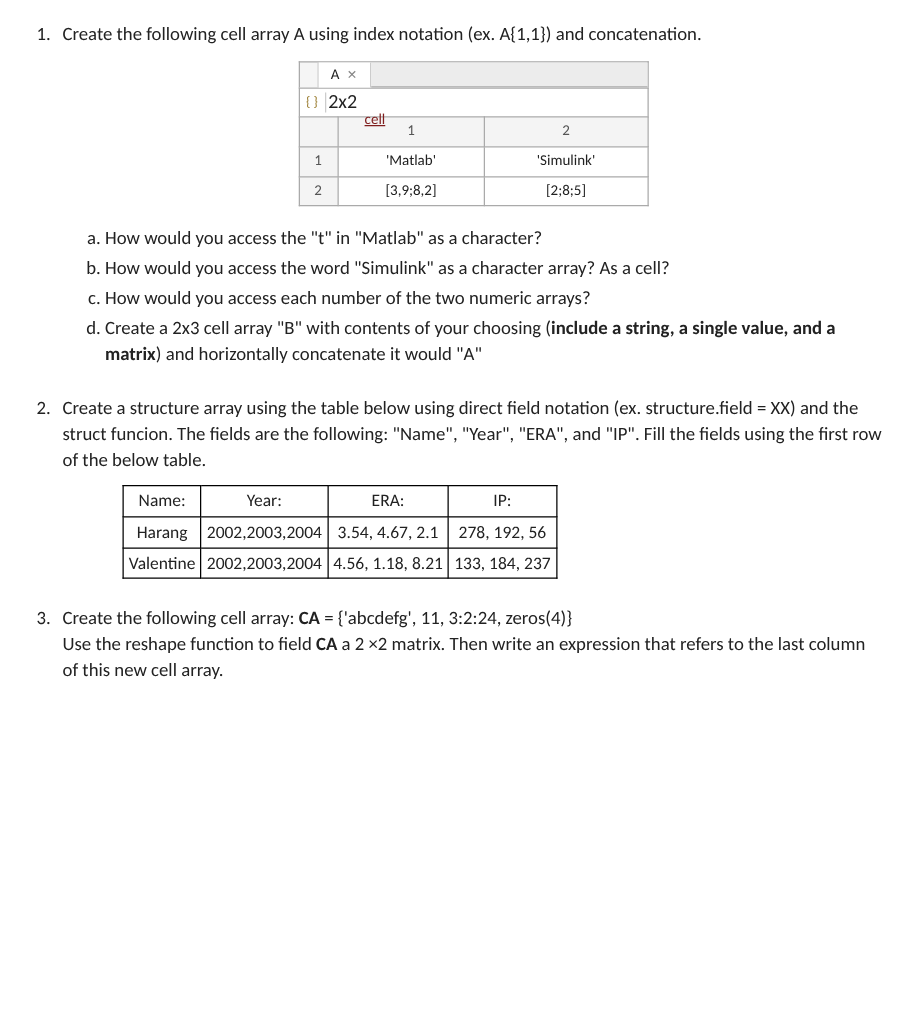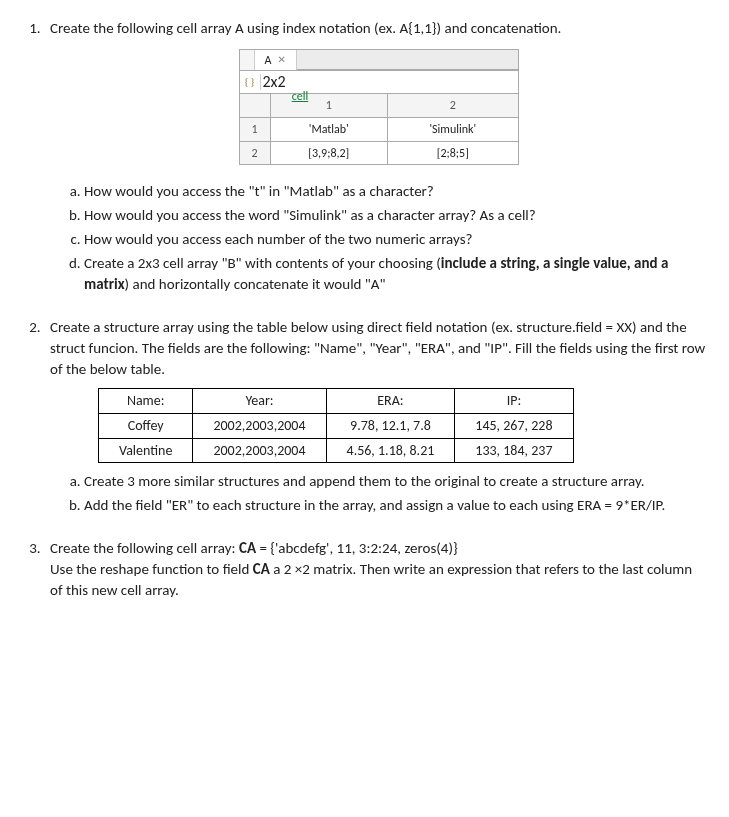--- a/index.html
+++ b/index.html
@@ -20,29 +20,29 @@
   b { font-weight: bold; }
 
   .matlab-widget { margin: 10px auto 16px auto; width: 280px; }
   .tabrow { display: flex; align-items: stretch; border: 1px solid #aaa; border-bottom: none; background: #f5f5f5; height: 20px;}
   .tabrow .gap { width: 14px; border-right: 1px solid #ccc; }
   .tabrow .tab { font-size: 12px; padding: 1px 10px; border-right: 1px solid #ccc; background:#fff; display:flex; align-items:center; gap:6px;}
   .tabrow .tab .x { color:#888; font-size:10px; }
   .tabrow .rest { flex:1; background:#ececec; border-bottom:1px solid #aaa;}
   .dimrow { display:flex; align-items:center; border:1px solid #aaa; border-top:1px solid #aaa; border-bottom:none; height:22px; background:#fff;}
   .dimrow .icon { width:20px; text-align:center; color:#9a7c2f; font-size:11px; border-right:1px solid #ccc;}
-  .dimrow .link { color:#15803d; text-decoration: underline; font-size:12px; padding-left:6px;margin-top:28px;}
+  .dimrow .link { color:#7f1d1d; text-decoration: underline; font-size:12px; padding-left:6px;margin-top:28px;}
   .dimrow .pre { font-size:16px; padding-left:2px;}
   table.grid { border-collapse: collapse; width: 100%; font-size: 12px; background:#fff;}
   table.grid th, table.grid td { border:1px solid #aaa; padding: 3px 6px; text-align:center; }
   table.grid th { background:#f4f4f4; font-weight:normal; text-align:center; color:#555;}
   table.grid td.rowhdr { background:#f4f4f4; text-align:center; color:#555; width:18px;}
 
   table.data { border-collapse: collapse; margin: 8px 0 6px 48px; font-size: 14px;}
-  table.data td, table.data th { border:1px solid #000; padding: 2px 20px; text-align:center; font-weight:normal;}
+  table.data td, table.data th { border:1px solid #000; padding: 2px 4px; text-align:center; font-weight:normal;}
   table.data th { font-weight:normal;}
 </style>
 </head>
 <body>
 
 <ol class="outer">
 
   <li>
     <span>Create the following cell array A using index notation (ex. A{1,1}) and concatenation.</span>
 
@@ -96,38 +96,34 @@
 
     <table class="data">
       <tbody>
           <tr>
         <th>Name:</th>
         <th>Year:</th>
         <th>ERA:</th>
         <th>IP:</th>
       </tr>
       <tr>
-        <td>Coffey</td>
+        <td>Harang</td>
         <td>2002,2003,2004</td>
-        <td>9.78, 12.1, 7.8</td>
-        <td>145, 267, 228</td>
+        <td>3.54, 4.67, 2.1</td>
+        <td>278, 192, 56</td>
       </tr>
       <tr>
         <td>Valentine</td>
         <td>2002,2003,2004</td>
         <td>4.56, 1.18, 8.21</td>
         <td>133, 184, 237</td>
       </tr>
     </tbody>
       </table>
 
-    <ol class="inner">
-      <li>Create 3 more similar structures and append them to the original to create a structure array.</li>
-      <li>Add the field "ER" to each structure in the array, and assign a value to each using ERA = 9*ER/IP.</li>
-    </ol>
   </li>
 
   <li>
     <span>Create the following cell array: </span><b>CA</b><span> = {'abcdefg', 11, 3:2:24, zeros(4)}</span><br>
     <span>Use the reshape function to field </span><b>CA</b><span> a 2 ×2 matrix. Then write an expression that refers to the last column of this new cell array.</span>
   </li>
 
 </ol>
 
 </body></html>

